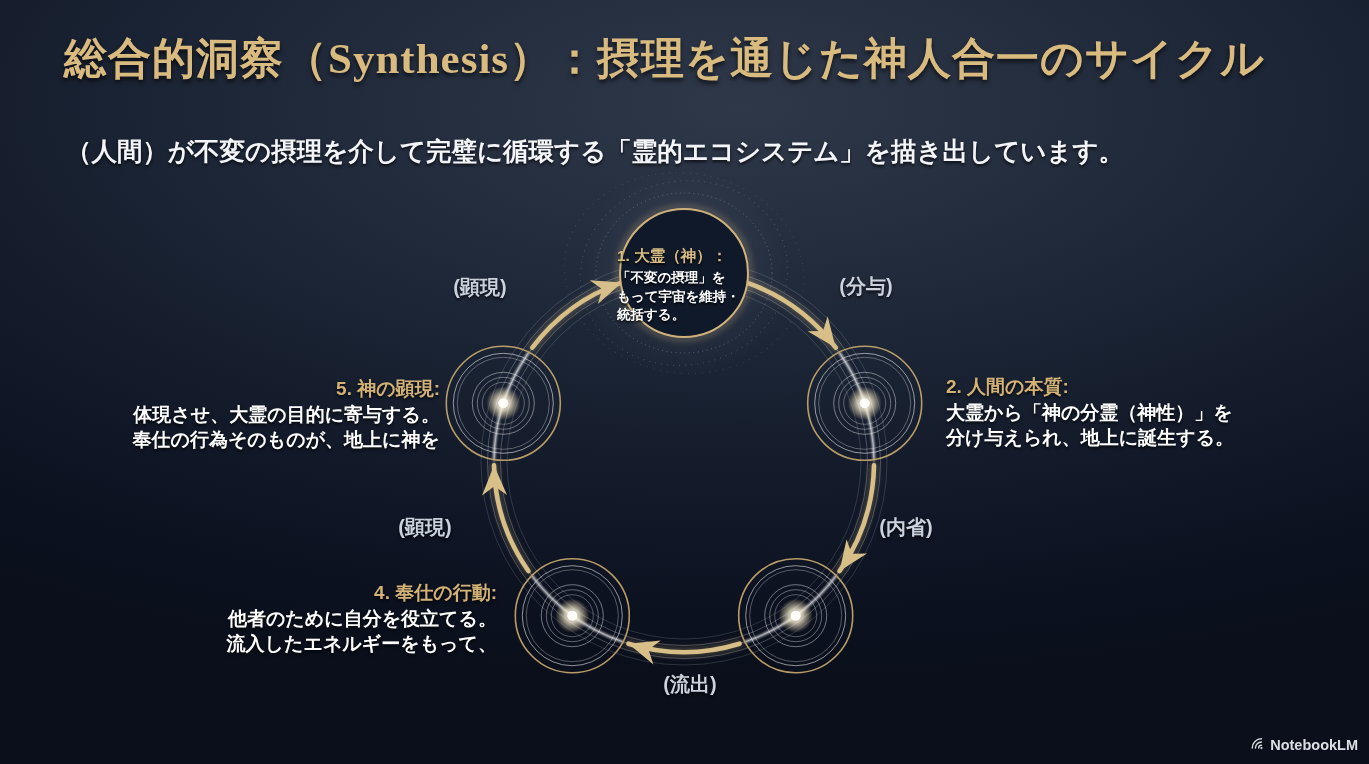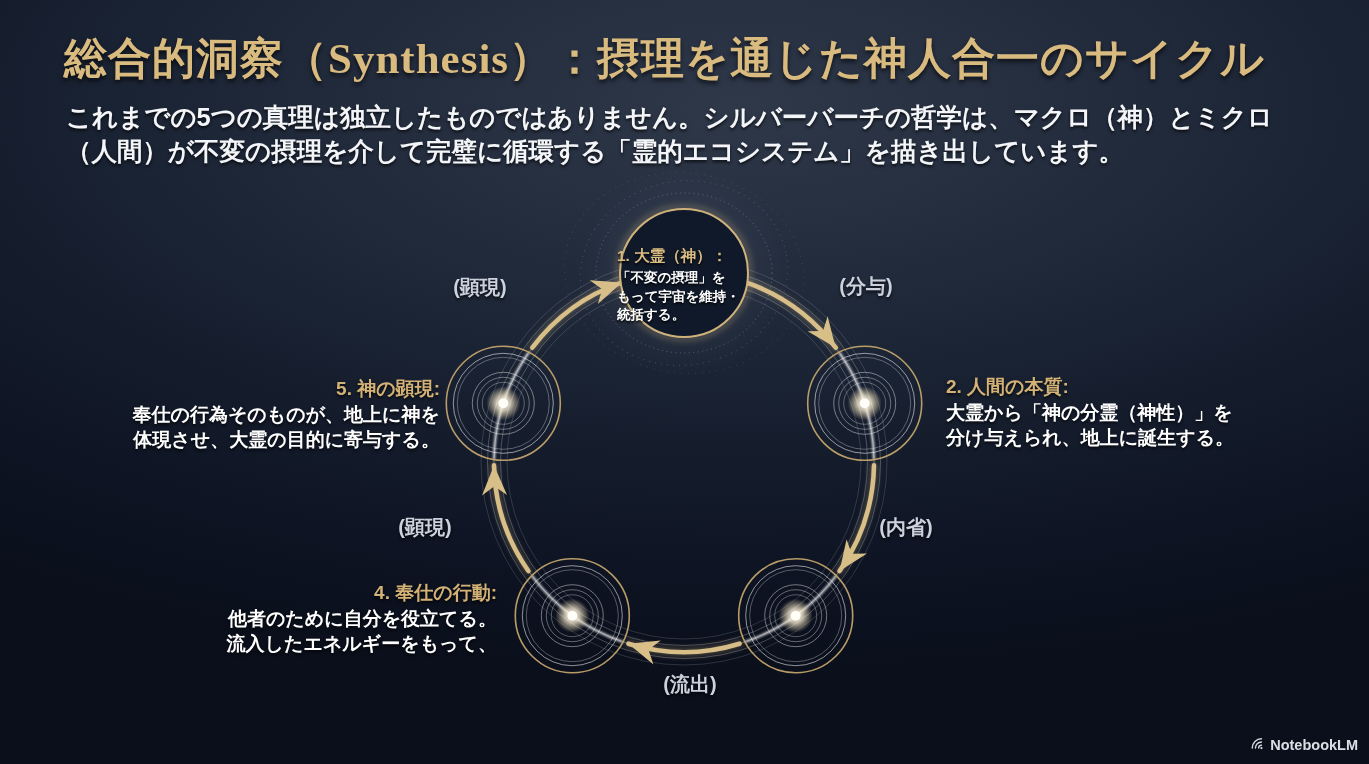--- a/index.html
+++ b/index.html
@@ -53,21 +53,21 @@
   }
 </style>
 </head>
 <body>
 
 <div class="slide">
 
   <h1 class="title">総合的洞察（Synthesis）：摂理を通じた神人合一のサイクル</h1>
 
   <p class="intro">
-    <span>これまでの5つの真理は独立したものではありません。シルバーバーチの哲学は、マクロ（神）とミクロ</span><br>
+    <br>
     <span>（人間）が不変の摂理を介して完璧に循環する「霊的エコシステム」を描き出しています。</span>
   </p>
 
   <div class="diagram">
     <svg width="1369" height="764" viewBox="0 0 1369 764">
       <defs>
         <radialGradient id="coreGlow">
           <stop offset="0%" stop-color="#ffffff"></stop>
           <stop offset="40%" stop-color="#fff3d8" stop-opacity="0.85"></stop>
           <stop offset="100%" stop-color="#ffe9b8" stop-opacity="0"></stop>
@@ -178,22 +178,22 @@
       <div class="nt-line">大霊から「神の分霊（神性）」を</div>
       <div class="nt-line">分け与えられ、地上に誕生する。</div>
     </div>
     <div class="node-text align-right" style="right:872px;top:580px">
       <div class="nt-head">4. 奉仕の行動:</div>
       <div class="nt-line">他者のために自分を役立てる。</div>
       <div class="nt-line">流入したエネルギーをもって、</div>
     </div>
     <div class="node-text align-right" style="right:929px;top:376px">
       <div class="nt-head">5. 神の顕現:</div>
+      <div class="nt-line">体現させ、大霊の目的に寄与する。</div>
       <div class="nt-line">奉仕の行為そのものが、地上に神を</div>
-      <div class="nt-line">体現させ、大霊の目的に寄与する。</div>
     </div>
   </div>
 
 
   <div class="brand">
     <svg width="17" height="17" viewBox="0 0 24 24">
       <g fill="none" stroke="#dfe3ea" stroke-width="2" stroke-linecap="round">
         <path d="M6,17 A13,13 0 0 1 19,4"></path>
         <path d="M10.5,17 A8.5,8.5 0 0 1 19,8.5"></path>
         <path d="M15,17 A4,4 0 0 1 19,13"></path>

